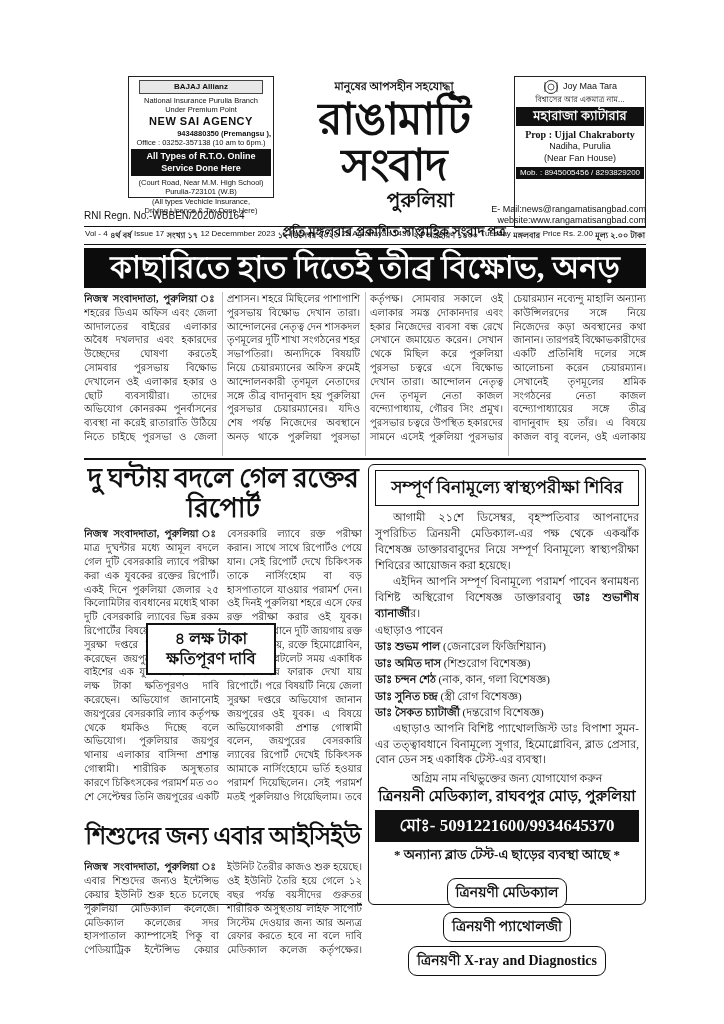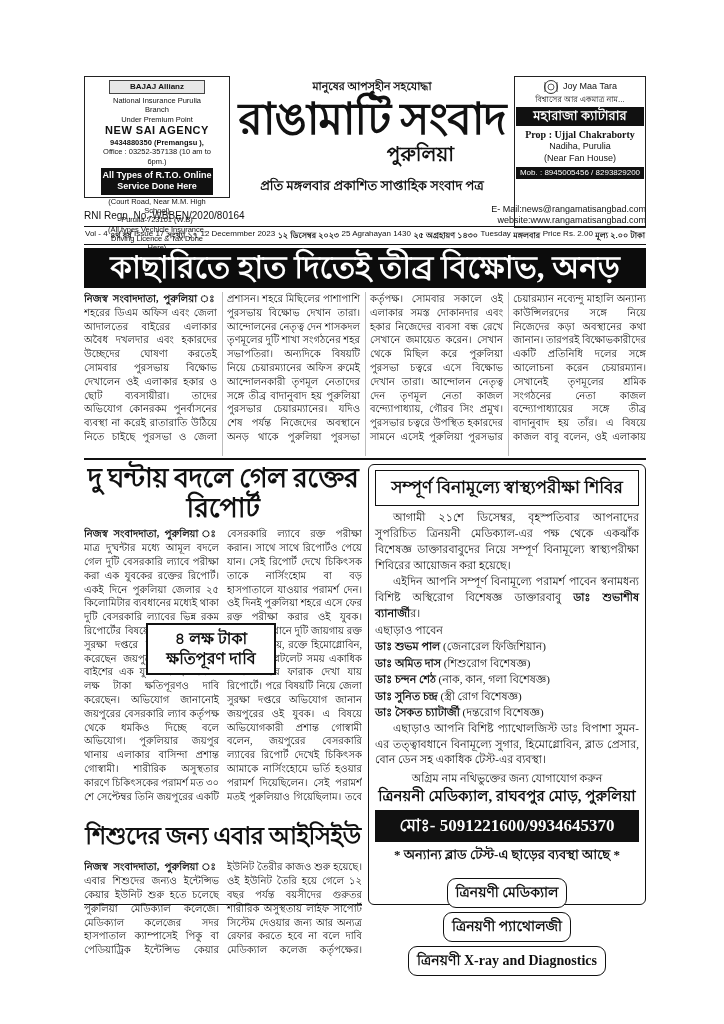--- a/index.html
+++ b/index.html
@@ -4,21 +4,21 @@
 <style>
   * { margin:0; padding:0; box-sizing:border-box; }
   html,body { width:724px; background:#ffffff; }
   body { font-family:"Liberation Serif","DejaVu Serif",serif; color:#111; }
   .page { position:relative; width:724px; height:1024px; background:#fff; overflow:hidden; }
   .sheet { position:absolute; left:84px; top:76px; width:562px; height:886px; }
 
   
   .header-row { position:absolute; top:0; left:0; width:562px; height:126px; display:flex; }
   .adbox { border:1px solid #222; font-family:"Liberation Sans","DejaVu Sans",sans-serif; text-align:center; background:#fff; }
-  .adbox-left { width:146px; height:122px; padding:2px 16px; font-size:7.5px; line-height:1.25; }
+  .adbox-left { width:146px; height:122px; padding:2px 2px; font-size:7.5px; line-height:1.25;margin-left:44px; }
   .brandbar { border:1px solid #444; background:#e8e8e8; font-weight:bold; font-size:8px; padding:1px 0; margin:1px 8px 2px; }
   .agency { font-weight:bold; font-size:11px; letter-spacing:.5px; }
   .invbar { background:#111; color:#fff; font-size:9px; font-weight:bold; padding:2px 1px; margin:2px 0; }
   .mast { flex:1; text-align:center; padding-top:2px; }
   .tagline { font-size:11px; font-weight:bold; }
   .mast-title { font-size:44px; font-weight:bold; line-height:1.05; letter-spacing:-1px; }
   .mast-sub { font-size:20px; font-weight:bold; text-align:right; padding-right:60px; margin-top:-4px; }
   .mast-pub { font-size:13px; font-weight:bold; margin-top:4px; }
   .adbox-right { width:132px; height:152px; font-size:9px; line-height:1.3; padding-top:2px; }
   .joy-row { display:flex; align-items:center; justify-content:center; gap:4px; }
@@ -63,21 +63,21 @@
   .health-title { border:1.5px solid #111; text-align:center; font-size:17px; font-weight:bold; padding:3px 2px; margin-bottom:4px; }
   .health p { font-size:11px; line-height:1.45; text-align:justify; }
   .health .indent { text-indent:18px; }
   .doc-list { font-size:11px; line-height:1.5; }
   .doc-list .nm { font-weight:bold; }
   .center-line { text-align:center !important; font-size:11px; margin-top:3px; }
   .addr-line { text-align:center; font-size:15px; font-weight:bold; line-height:1.3; }
   .phone-bar { background:#111; color:#fff; text-align:center; font-size:17px; font-weight:bold; font-family:"Liberation Serif",serif; padding:2px 0; margin:3px 0; }
   .note-line { text-align:center; font-size:13px; font-weight:bold; margin:2px 0 12px; }
   .pill { display:block; margin:4px auto 0; border:1.5px solid #111; border-radius:9px; text-align:center; font-size:14px; font-weight:bold; padding:2px 8px; background:#fff; width:max-content; }
-  .bold-inline { font-weight:bold; }
+  .bold-inline { font-weight:bold;text-align:right; }
 </style>
 </head>
 <body>
 
 <div class="page">
   <div class="sheet">
 
     <div class="header-row">
       <div class="adbox adbox-left">
         <div class="brandbar">BAJAJ Allianz</div>

